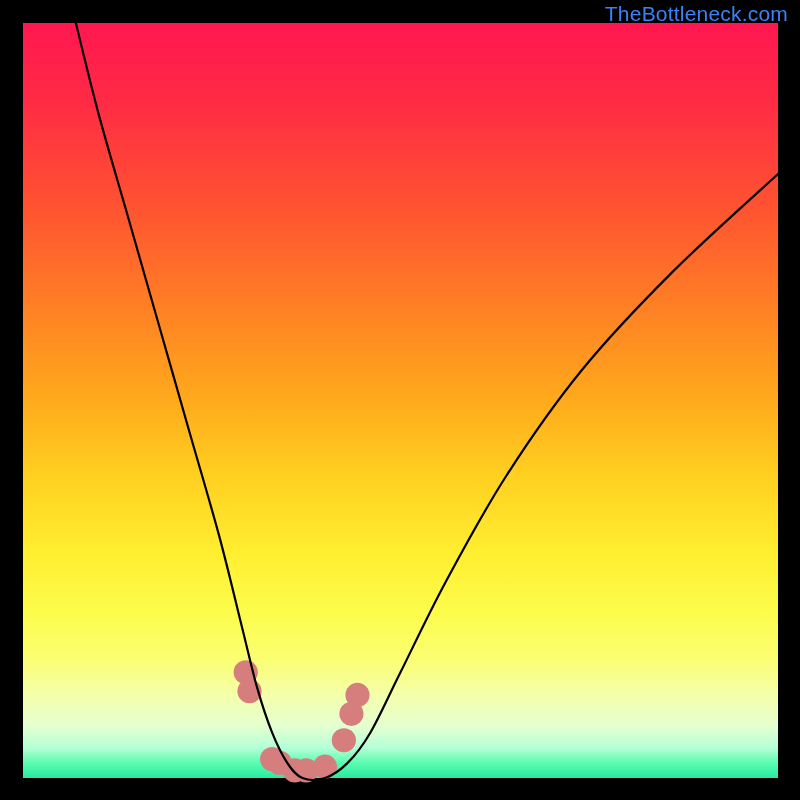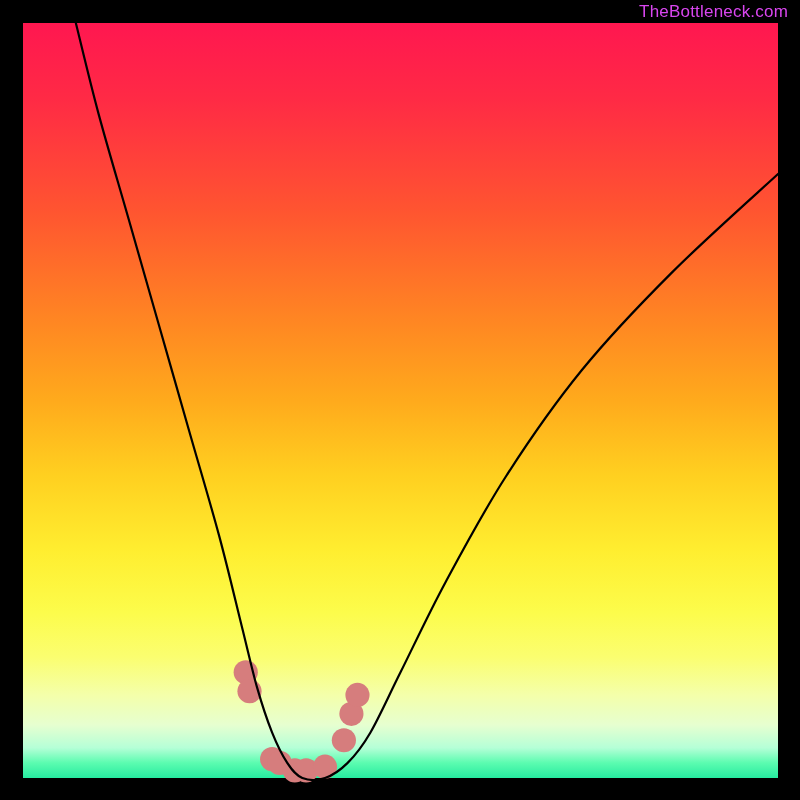--- a/index.html
+++ b/index.html
@@ -37,22 +37,22 @@
       #b5ffd7 96%,
       #5bfcb0 98%,
       #26eba0 100%
     );
   }
   .watermark {
     position: absolute;
     top: 2px;
     right: 12px;
     font-family: Arial, Helvetica, sans-serif;
-    font-size: 17px;
-    color: #d946ef;
+    font-size: 21px;
+    color: #3b82f6;
     letter-spacing: 0.2px;
   }
   svg.curve {
     position: absolute;
     left: 0;
     top: 0;
     width: 755px;
     height: 755px;
     overflow: visible;
   }

